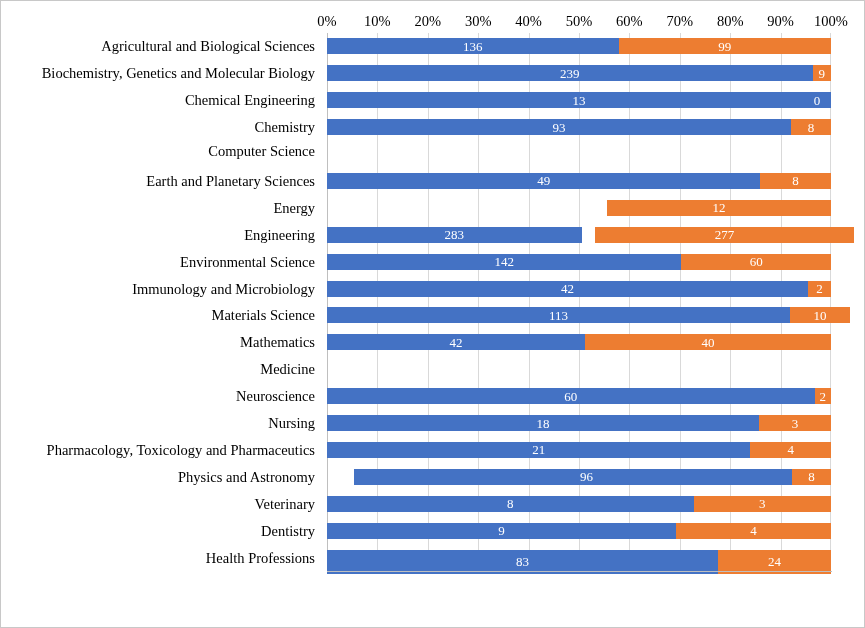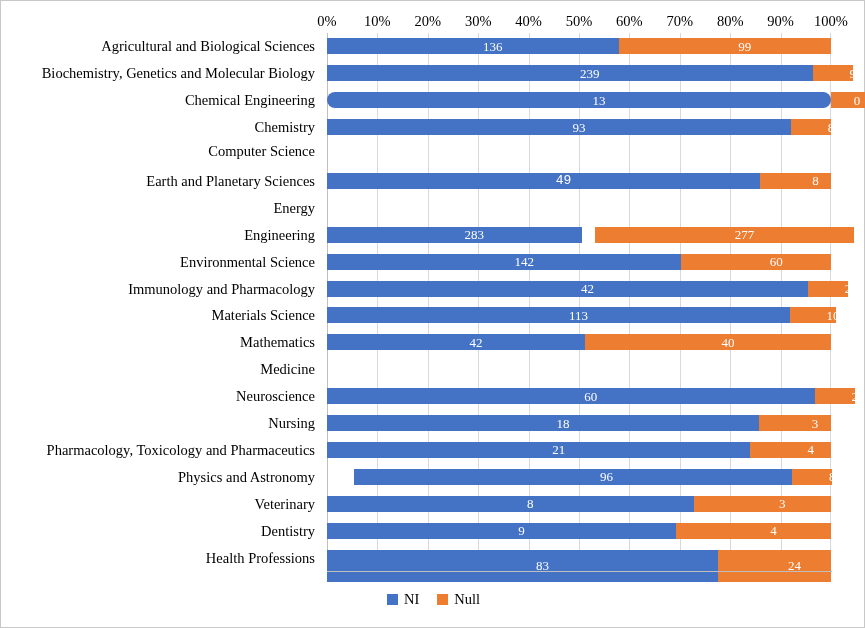--- a/index.html
+++ b/index.html
@@ -95,21 +95,20 @@
     top: 0;
     height: 100%;
     color: #ffffff;
     font-size: 13px;
     line-height: 1;
     display: flex;
     align-items: center;
     justify-content: center;
     overflow: visible;
     box-sizing: border-box;
-    padding-left: 40px;
   }
   .seg span {
     display: block;
     white-space: nowrap;
   }
   .seg-ni { background: #4472c4; }
   .seg-null { background: #ed7d31; }
 
   
   .legend {
@@ -176,44 +175,47 @@
       </div>
       <div class="bar-row" style="top: 32.35px; height: 16px;">
         <div class="seg seg-ni" style="left: 0px; width: 485.71px;">
           <span>239</span>
         </div>
         <div class="seg seg-null" style="left: 485.71px; width: 18.2903px;">
           <span>9</span>
         </div>
       </div>
       <div class="bar-row" style="top: 59.25px; height: 16px;">
-        <div class="seg seg-ni" style="left: 0px; width: 504px; border-radius: 8px;">
+        <div class="seg seg-ni" style="left: 0px; width: 504px;">
           <span>13</span>
         </div>
         <div class="seg seg-null" style="left: 504px; width: 0px;">
           <span style="transform: translateX(-14px);">0</span>
         </div>
       </div>
       <div class="bar-row" style="top: 86.15px; height: 16px;">
         <div class="seg seg-ni" style="left: 0px; width: 464.079px;">
           <span>93</span>
         </div>
         <div class="seg seg-null" style="left: 464.079px; width: 39.9208px;">
           <span>8</span>
         </div>
       </div>
       <div class="bar-row" style="top: 139.95px; height: 16px;">
-        <div class="seg seg-ni" style="left: 0px; width: 433.263px; font-family: Liberation Mono, monospace;">
+        <div class="seg seg-ni" style="left: 0px; width: 433.263px;">
           <span>49</span>
         </div>
         <div class="seg seg-null" style="left: 433.263px; width: 70.7368px;">
           <span>8</span>
         </div>
       </div>
       <div class="bar-row" style="top: 166.85px; height: 16px;">
+        <div class="seg seg-null" style="left: 280px; width: 224px;">
+          <span>12</span>
+        </div>
       </div>
       <div class="bar-row" style="top: 193.75px; height: 16px;">
         <div class="seg seg-ni" style="left: 0px; width: 254.7px;">
           <span>283</span>
         </div>
         <div class="seg seg-null" style="left: 268px; width: 259px;">
           <span>277</span>
         </div>
       </div>
       <div class="bar-row" style="top: 220.65px; height: 16px;">
@@ -229,21 +231,21 @@
           <span>42</span>
         </div>
         <div class="seg seg-null" style="left: 481.091px; width: 22.9091px;">
           <span>2</span>
         </div>
       </div>
       <div class="bar-row" style="top: 274.45px; height: 16px; border-radius: 7px;">
         <div class="seg seg-ni" style="left: 0px; width: 463.024px;">
           <span>113</span>
         </div>
-        <div class="seg seg-null" style="left: 463.024px; width: 46px;">
+        <div class="seg seg-null" style="left: 463.024px; width: 60px;">
           <span>10</span>
         </div>
       </div>
       <div class="bar-row" style="top: 301.35px; height: 16px;">
         <div class="seg seg-ni" style="left: 0px; width: 258.146px;">
           <span>42</span>
         </div>
         <div class="seg seg-null" style="left: 258.146px; width: 245.854px;">
           <span>40</span>
         </div>
@@ -289,57 +291,47 @@
         </div>
       </div>
       <div class="bar-row" style="top: 489.65px; height: 16px;">
         <div class="seg seg-ni" style="left: 0px; width: 348.923px;">
           <span>9</span>
         </div>
         <div class="seg seg-null" style="left: 348.923px; width: 155.077px;">
           <span>4</span>
         </div>
       </div>
-      <div class="bar-row" style="top: 516.55px; height: 32px;">
+      <div class="bar-row" style="top: 516.55px; height: 24px;">
         <div class="seg seg-ni" style="left: 0px; width: 390.953px;">
           <span>83</span>
         </div>
         <div class="seg seg-null" style="left: 390.953px; width: 113.047px;">
           <span>24</span>
         </div>
       </div>
     </div>
   <div class="plot-frame-bottom"></div>
   <div class="cat-labels">
       <div class="cat-label" style="top: 6.45px;">Agricultural and Biological Sciences</div>
       <div class="cat-label" style="top: 33.35px;">Biochemistry, Genetics and Molecular Biology</div>
       <div class="cat-label" style="top: 60.25px;">Chemical Engineering</div>
       <div class="cat-label" style="top: 87.15px;">Chemistry</div>
       <div class="cat-label" style="top: 111px;">Computer Science</div>
       <div class="cat-label" style="top: 140.95px;">Earth and Planetary Sciences</div>
       <div class="cat-label" style="top: 167.85px;">Energy</div>
       <div class="cat-label" style="top: 194.75px;">Engineering</div>
       <div class="cat-label" style="top: 221.65px;">Environmental Science</div>
-      <div class="cat-label" style="top: 248.55px;">Immunology and Pharmacology</div>
+      <div class="cat-label" style="top: 248.55px;">Immunology and Microbiology</div>
       <div class="cat-label" style="top: 275.45px;">Materials Science</div>
       <div class="cat-label" style="top: 302.35px;">Mathematics</div>
       <div class="cat-label" style="top: 329.25px;">Medicine</div>
       <div class="cat-label" style="top: 356.15px;">Neuroscience</div>
       <div class="cat-label" style="top: 383.05px;">Nursing</div>
       <div class="cat-label" style="top: 409.95px;">Pharmacology, Toxicology and Pharmaceutics</div>
       <div class="cat-label" style="top: 436.85px;">Physics and Astronomy</div>
       <div class="cat-label" style="top: 463.75px;">Veterinary</div>
       <div class="cat-label" style="top: 490.65px;">Dentistry</div>
       <div class="cat-label" style="top: 517.55px;">Health Professions</div>
     </div>
 
-  <div class="legend">
-    <div class="legend-item">
-      <span class="legend-swatch ni"></span>
-      <span>NI</span>
-    </div>
-    <div class="legend-item">
-      <span class="legend-swatch null"></span>
-      <span>Null</span>
-    </div>
-  </div>
 
 </div>
 
 </body></html>

